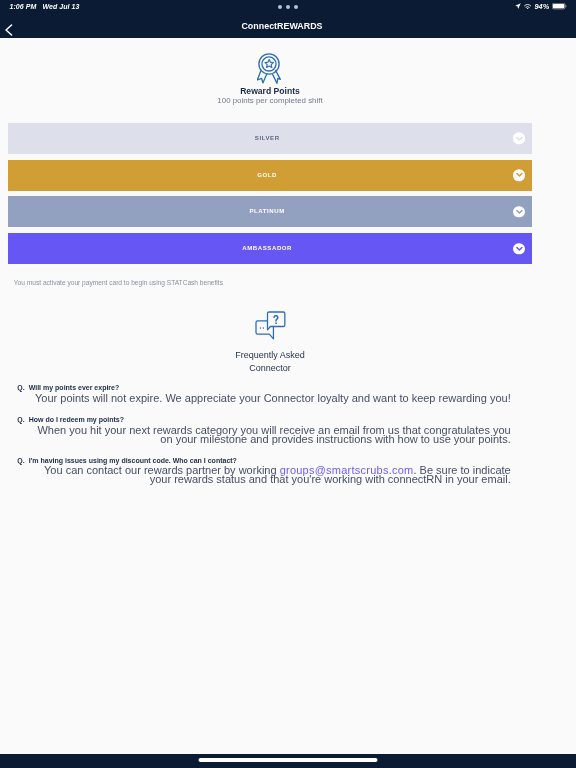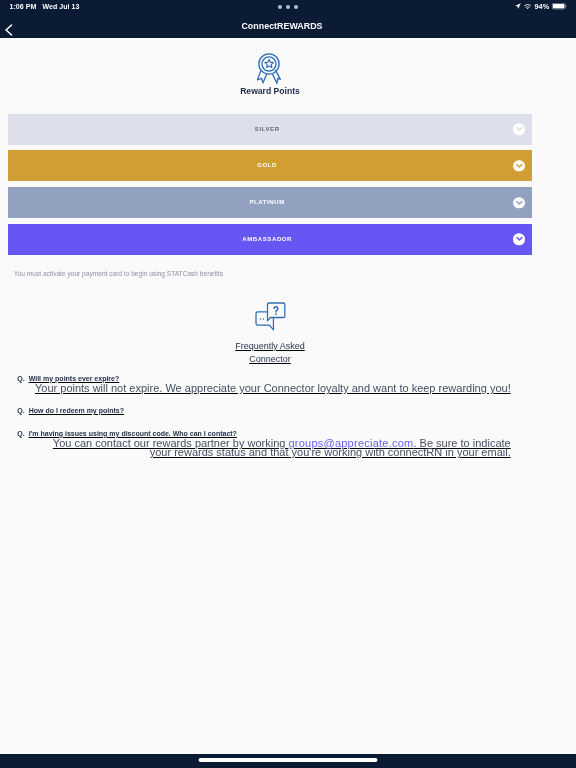--- a/index.html
+++ b/index.html
@@ -8,21 +8,21 @@
     font-family: "Liberation Sans", sans-serif;
     background: #fafafb;
     overflow: hidden;
     -webkit-font-smoothing: antialiased;
   }
   .screen { position: relative; width: 576px; height: 768px; background: #fafafb; }
 
   
   .statusbar {
     position: absolute; top: 0; left: 0; width: 576px; height: 13px;
-    background: #0b1b33; color: #fff;
+    background: #0b1b33; color: #fff; font-style: italic;
   }
   .sb-left { position: absolute; left: 9.5px; top: 3.1px; display: flex; gap: 6.2px;
              font-size: 7px; font-weight: bold; letter-spacing: 0.05px; line-height: 8px; }
   .sb-dots { position: absolute; left: 50%; top: 5px; transform: translateX(-50%);
              display: flex; gap: 4px; }
   .sb-dots i { width: 4px; height: 4px; border-radius: 50%; background: #b8c2d4; display: block; }
   .sb-right { position: absolute; right: 8.5px; top: 0; height: 13px; display: flex; align-items: center; gap: 3px; }
   .sb-right .pct { font-size: 7.3px; font-weight: bold; letter-spacing: 0.1px; line-height: 8px; }
   .sb-right .ic { display: flex; align-items: center; }
 
@@ -62,21 +62,21 @@
   .t-gold { background: #d19d35; }
   .t-gold .tier-label { color: #fff; }
   .t-plat { background: #93a1c0; }
   .t-plat .tier-label { color: #fff; }
   .t-amb { background: #6657f5; }
   .t-amb .tier-label { color: #fff; }
 
   .disclaimer { margin: 15px 0 0 13.8px; font-size: 6.6px; color: #8b919f; line-height: 8px; }
 
   
-  .faq { margin-top: 24.9px; text-align: center; text-decoration: underline; }
+  .faq { margin-top: 24.9px; text-align: center; }
   .faq-icon { display: block; width: 28.85px; height: 26.8px; margin: 0 auto; }
   .faq-title { margin-top: 10.5px; font-size: 9px; color: #27354e; line-height: 12.7px; }
 
   .qa-list { margin-top: 8.6px; padding: 0 29.3px 0 17.2px; text-align: left; }
   .qa { margin-bottom: 12.7px; position: relative; }
   .qa-q { font-size: 7px; font-weight: bold; color: #1c2b45; line-height: 10.3px; }
   .qa-q .qmark { display: inline-block; width: 11.5px; }
   .qa-a { margin-left: 11.5px; font-size: 11px; color: #454f63; line-height: 9px; text-align: right; }
   .qa-a a { color: #6b5ef5; text-decoration: none; letter-spacing: 0.24px; }
 
@@ -143,20 +143,21 @@
           <g fill="none" stroke="#2d6db5" stroke-width="3.3" stroke-linecap="round" stroke-linejoin="round">
             <path d="M9.9 44.0 L0.9 67.5 L11.3 63.3 L14.8 74.8 L24.3 52.3"></path>
             <path d="M46.5 43.5 L58.4 66.0 L52.0 63.3 L49.8 75.8 L39.3 54.0"></path>
             <circle cx="30.0" cy="27.4" r="25.25"></circle>
             <circle cx="30.0" cy="27.4" r="17.6"></circle>
             <path d="M 30.50 16.22 L 33.63 23.00 L 41.04 23.88 L 35.56 28.94 L 37.01 36.26 L 30.50 32.62 L 23.99 36.26 L 25.44 28.94 L 19.96 23.88 L 27.37 23.00 Z" stroke-width="2.93"></path>
           </g>
         </svg>
       </div>
       <div class="hero-title">Reward Points</div>
+      <div class="hero-sub">100 points per completed shift</div>
     </div>
 
     <div class="tiers">
         <div class="tier t-silver">
           <span class="tier-label">SILVER</span>
           <span class="tier-chev">
             <svg viewBox="0 0 30 22" width="6.8" height="5.0" style="margin-left:1px">
               <path d="M4 4.8 L15 16 L26 4.8" fill="none" stroke="#dde0ea" stroke-width="6.4" stroke-linecap="round" stroke-linejoin="round"></path>
             </svg>
           </span>
@@ -203,24 +204,25 @@
         </svg>
       </div>
       <div class="faq-title"><span>Frequently Asked</span><br><span>Connector</span></div>
       <div class="qa-list">
           <div class="qa">
             <div class="qa-q"><span class="qmark">Q.</span><span>Will my points ever expire?</span></div>
             <div class="qa-a"><span>Your points will not expire. We appreciate your Connector loyalty and want to keep rewarding you!</span></div>
           </div>
           <div class="qa">
             <div class="qa-q"><span class="qmark">Q.</span><span>How do I redeem my points?</span></div>
+            <div class="qa-a"><span>When you hit your next rewards category you will receive an email from us that congratulates you on your milestone and provides instructions with how to use your points.</span></div>
           </div>
           <div class="qa">
             <div class="qa-q"><span class="qmark">Q.</span><span>I'm having issues using my discount code. Who can I contact?</span></div>
-            <div class="qa-a"><span>You can contact our rewards partner by working </span><a>groups@appreciate.com</a><span>. Be sure to indicate your rewards status and that you're working with connectRN in your email.</span></div>
+            <div class="qa-a"><span>You can contact our rewards partner by working </span><a>groups@smartscrubs.com</a><span>. Be sure to indicate your rewards status and that you're working with connectRN in your email.</span></div>
           </div>
         </div>
     </div>
 
   </div>
 
   <div class="homebar">
     <i></i>
   </div>
 </div>

